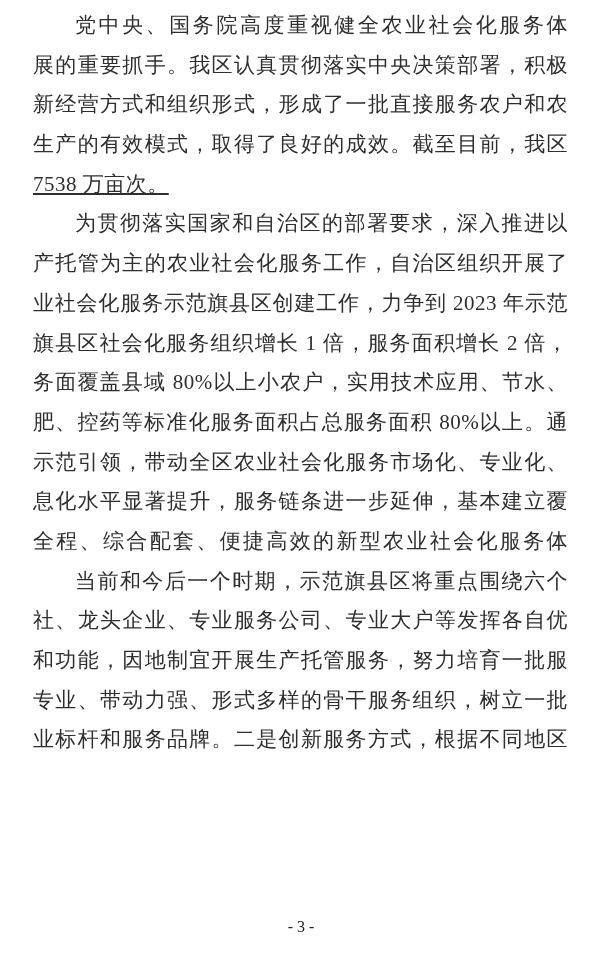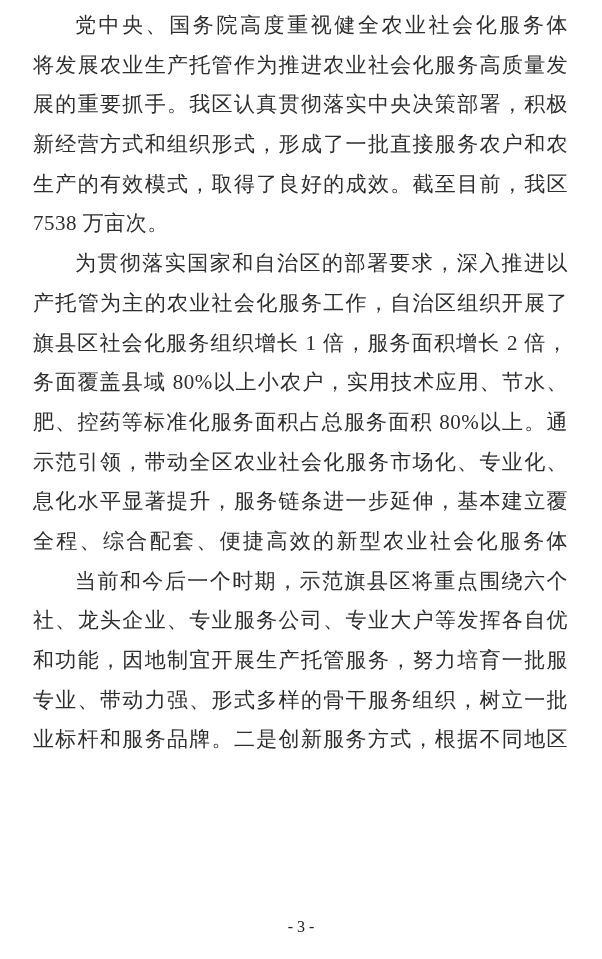--- a/index.html
+++ b/index.html
@@ -30,45 +30,46 @@
     text-align-last: justify;
     white-space: normal;
     letter-spacing: 0.5px;
   }
   .line.indent {
     text-indent: 2em;
   }
   .line.no-justify {
     text-align: left;
     text-align-last: left;
+    text-decoration: underline;
   }
   .page-number {
     position: absolute;
     left: 0;
     right: 0;
     top: 918px;
     text-align: center;
     font-size: 16px;
     color: #222222;
     font-family: "Liberation Serif", "DejaVu Serif", serif;
   }
 </style>
 </head>
 <body>
 
 <div class="page">
   <div class="text-block">
       <div class="line indent">党中央、国务院高度重视健全农业社会化服务体系，</div>
-      <div class="line">将发展农业生产托管作为推进农业社会化服务高质量发</div>
       <div class="line">展的重要抓手。我区认真贯彻落实中央决策部署，积极创</div>
       <div class="line">新经营方式和组织形式，形成了一批直接服务农户和农业</div>
       <div class="line">生产的有效模式，取得了良好的成效。截至目前，我区农</div>
       <div class="line no-justify">7538 万亩次。</div>
       <div class="line indent">为贯彻落实国家和自治区的部署要求，深入推进以生</div>
       <div class="line">产托管为主的农业社会化服务工作，自治区组织开展了农</div>
+      <div class="line">业社会化服务示范旗县区创建工作，力争到 2023 年示范</div>
       <div class="line">旗县区社会化服务组织增长 1 倍，服务面积增长 2 倍，服</div>
       <div class="line">务面覆盖县域 80%以上小农户，实用技术应用、节水、控</div>
       <div class="line">肥、控药等标准化服务面积占总服务面积 80%以上。通过</div>
       <div class="line">示范引领，带动全区农业社会化服务市场化、专业化、信</div>
       <div class="line">息化水平显著提升，服务链条进一步延伸，基本建立覆盖</div>
       <div class="line">全程、综合配套、便捷高效的新型农业社会化服务体系。</div>
       <div class="line indent">当前和今后一个时期，示范旗县区将重点围绕六个方</div>
       <div class="line">社、龙头企业、专业服务公司、专业大户等发挥各自优势</div>
       <div class="line">和功能，因地制宜开展生产托管服务，努力培育一批服务</div>
       <div class="line">专业、带动力强、形式多样的骨干服务组织，树立一批行</div>

